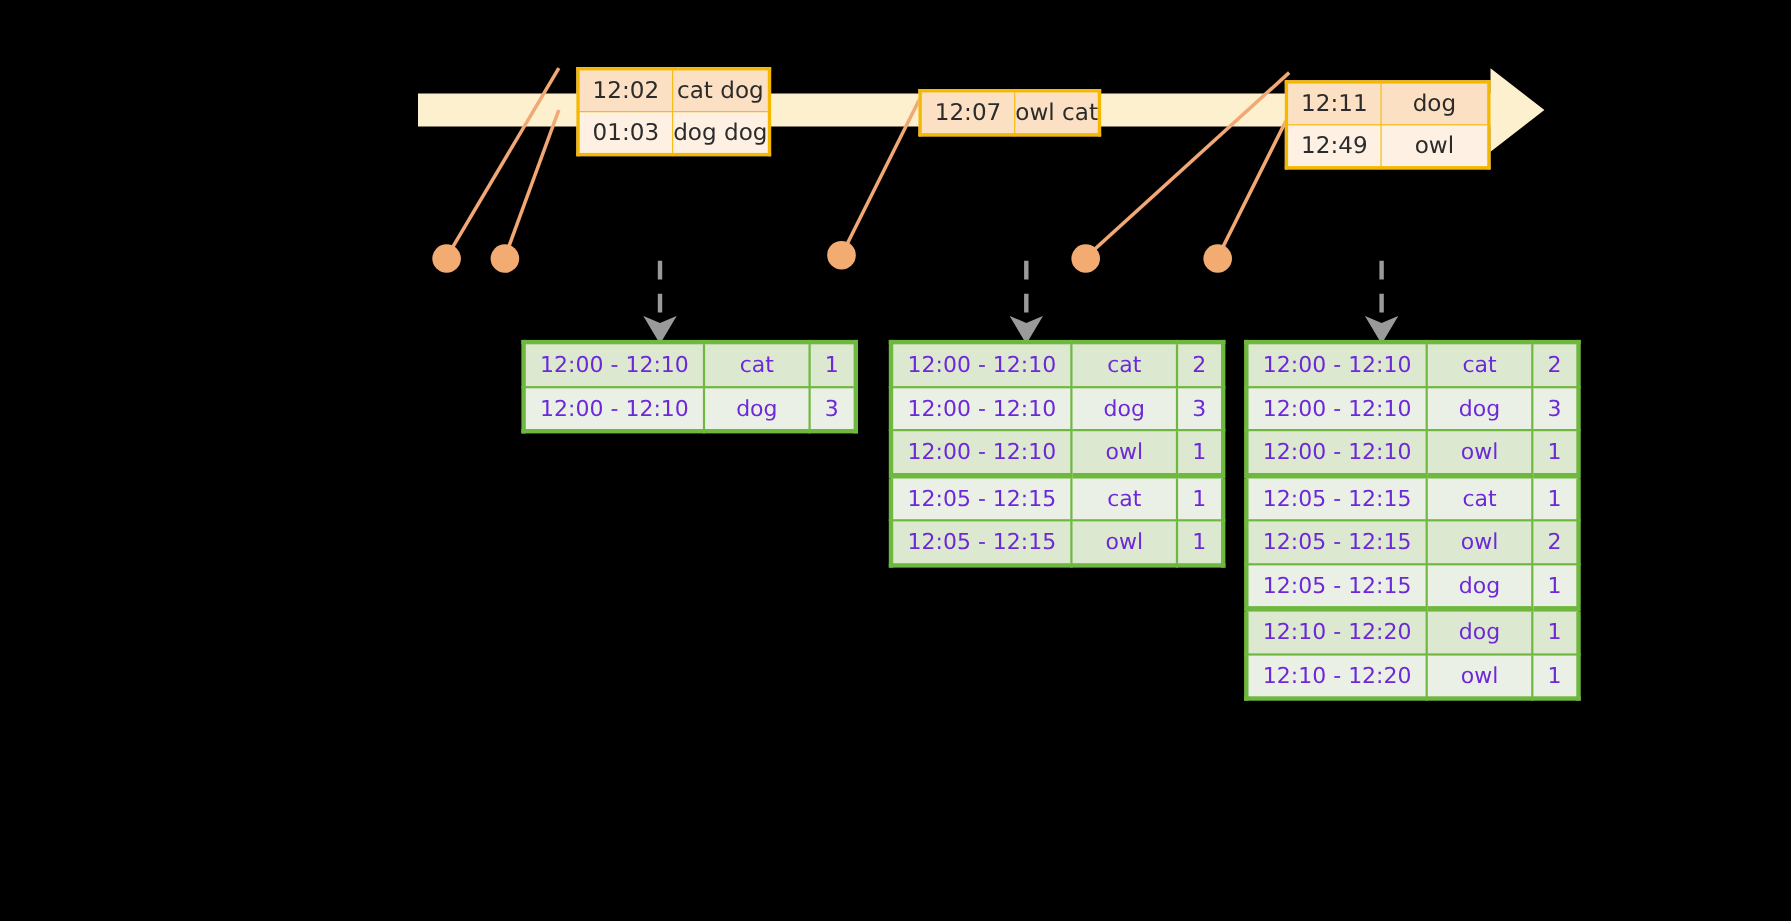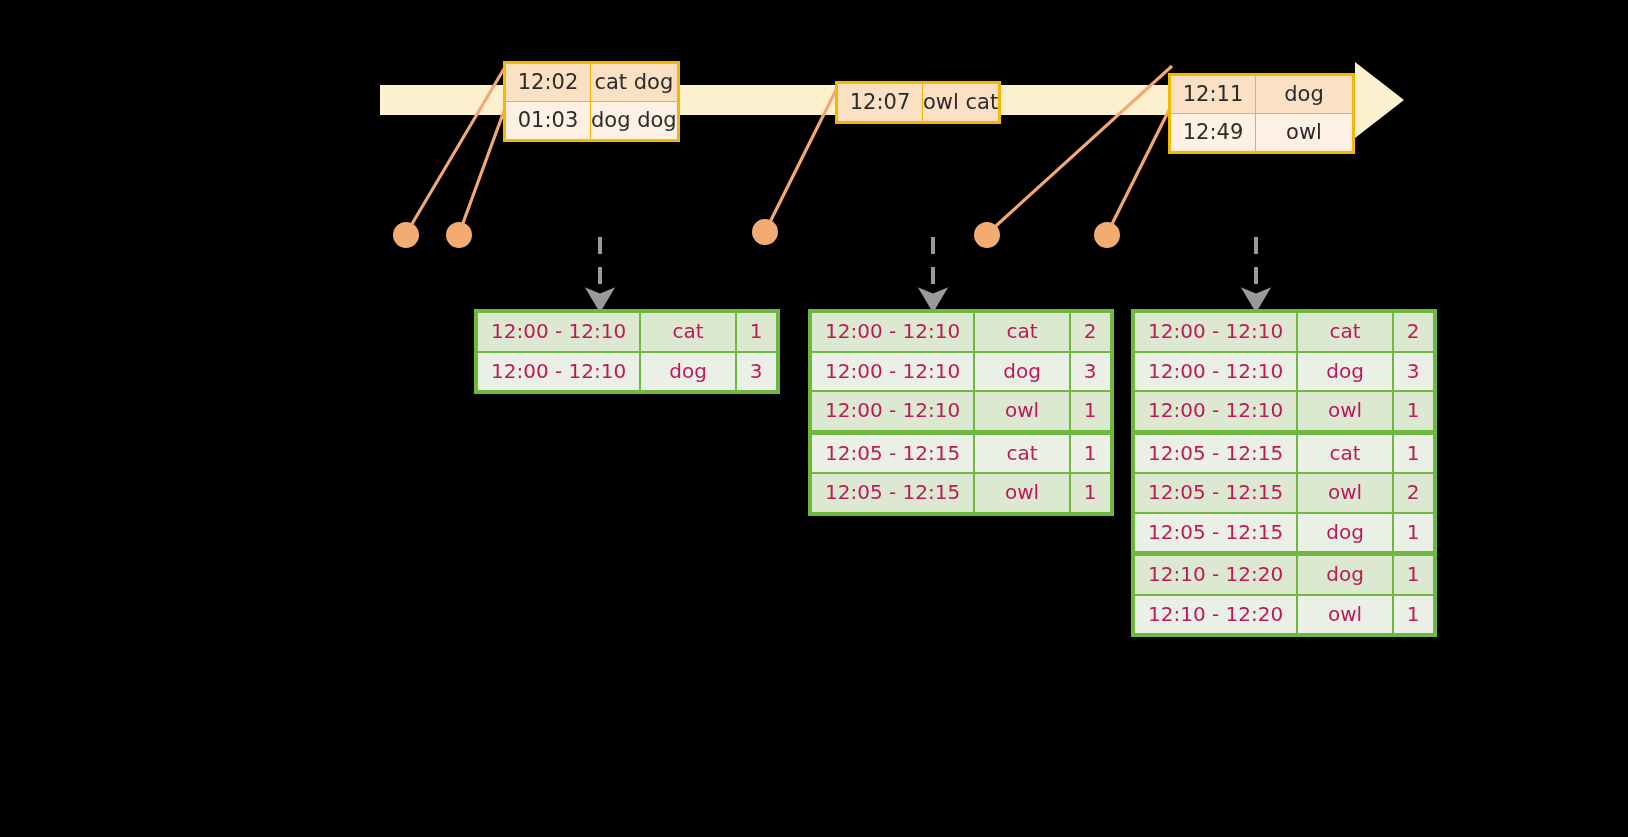--- a/index.html
+++ b/index.html
@@ -8,21 +8,21 @@
   #stage{position:absolute;left:0;top:0;width:1628px;height:837px;}
   svg.layer{position:absolute;left:0;top:0;width:1628px;height:837px;overflow:visible;}
   .evt-table{position:absolute;border:3px solid #F5B800;border-collapse:collapse;
              background:#FEE8CE;}
   .evt-table td{border:1.5px solid #F5B800;font-size:21px;color:#2b2b2b;
                 text-align:center;padding:0;height:37px;line-height:37px;white-space:nowrap;}
   .evt-table tr.r0 td{background:#FBE0C4;}
   .evt-table tr.r1 td{background:#FEF1E4;}
   .evt-table td.c-time{width:84px;}
   .res-table{position:absolute;border:4px solid #6FB83F;border-collapse:collapse;}
-  .res-table td{border:2px solid #6FB83F;font-size:20px;color:#be185d;
+  .res-table td{border:2px solid #6FB83F;font-size:20px;color:#6d28d9;
                 text-align:center;padding:0;height:37.5px;line-height:37.5px;white-space:nowrap;}
   .res-table td.c-win{padding:0 13px;}
   .res-table td.c-key{padding:0 28px;}
   .res-table td.c-cnt{padding:0 13px;}
   .res-table tr.sh td{background:#DCE8D0;}
   .res-table tr.lt td{background:#EBF0E6;}
   .res-table tr.grp td{border-top:5px solid #6FB83F;}
 </style>
 </head>
 <body>
@@ -56,21 +56,21 @@
       <circle cx="1107" cy="235" r="13"></circle>
     </g>
 
     <g stroke="#9A9A9A" stroke-width="4" fill="none" stroke-dasharray="17,13" marker-end="url(#dashArrow)">
       <line x1="600" y1="237" x2="600" y2="300"></line>
       <line x1="933" y1="237" x2="933" y2="300"></line>
       <line x1="1256" y1="237" x2="1256" y2="300"></line>
     </g>
   </svg>
 
-  <table class="evt-table" style="left:503px;top:61px;">
+  <table class="evt-table" style="left:524px;top:61px;">
     <tbody>
       <tr class="r0">
         <td class="c-time">12:02</td>
         <td class="c-pay">cat dog</td>
       </tr>
       <tr class="r1">
         <td class="c-time">01:03</td>
         <td class="c-pay">dog dog</td>
       </tr>
     </tbody>

